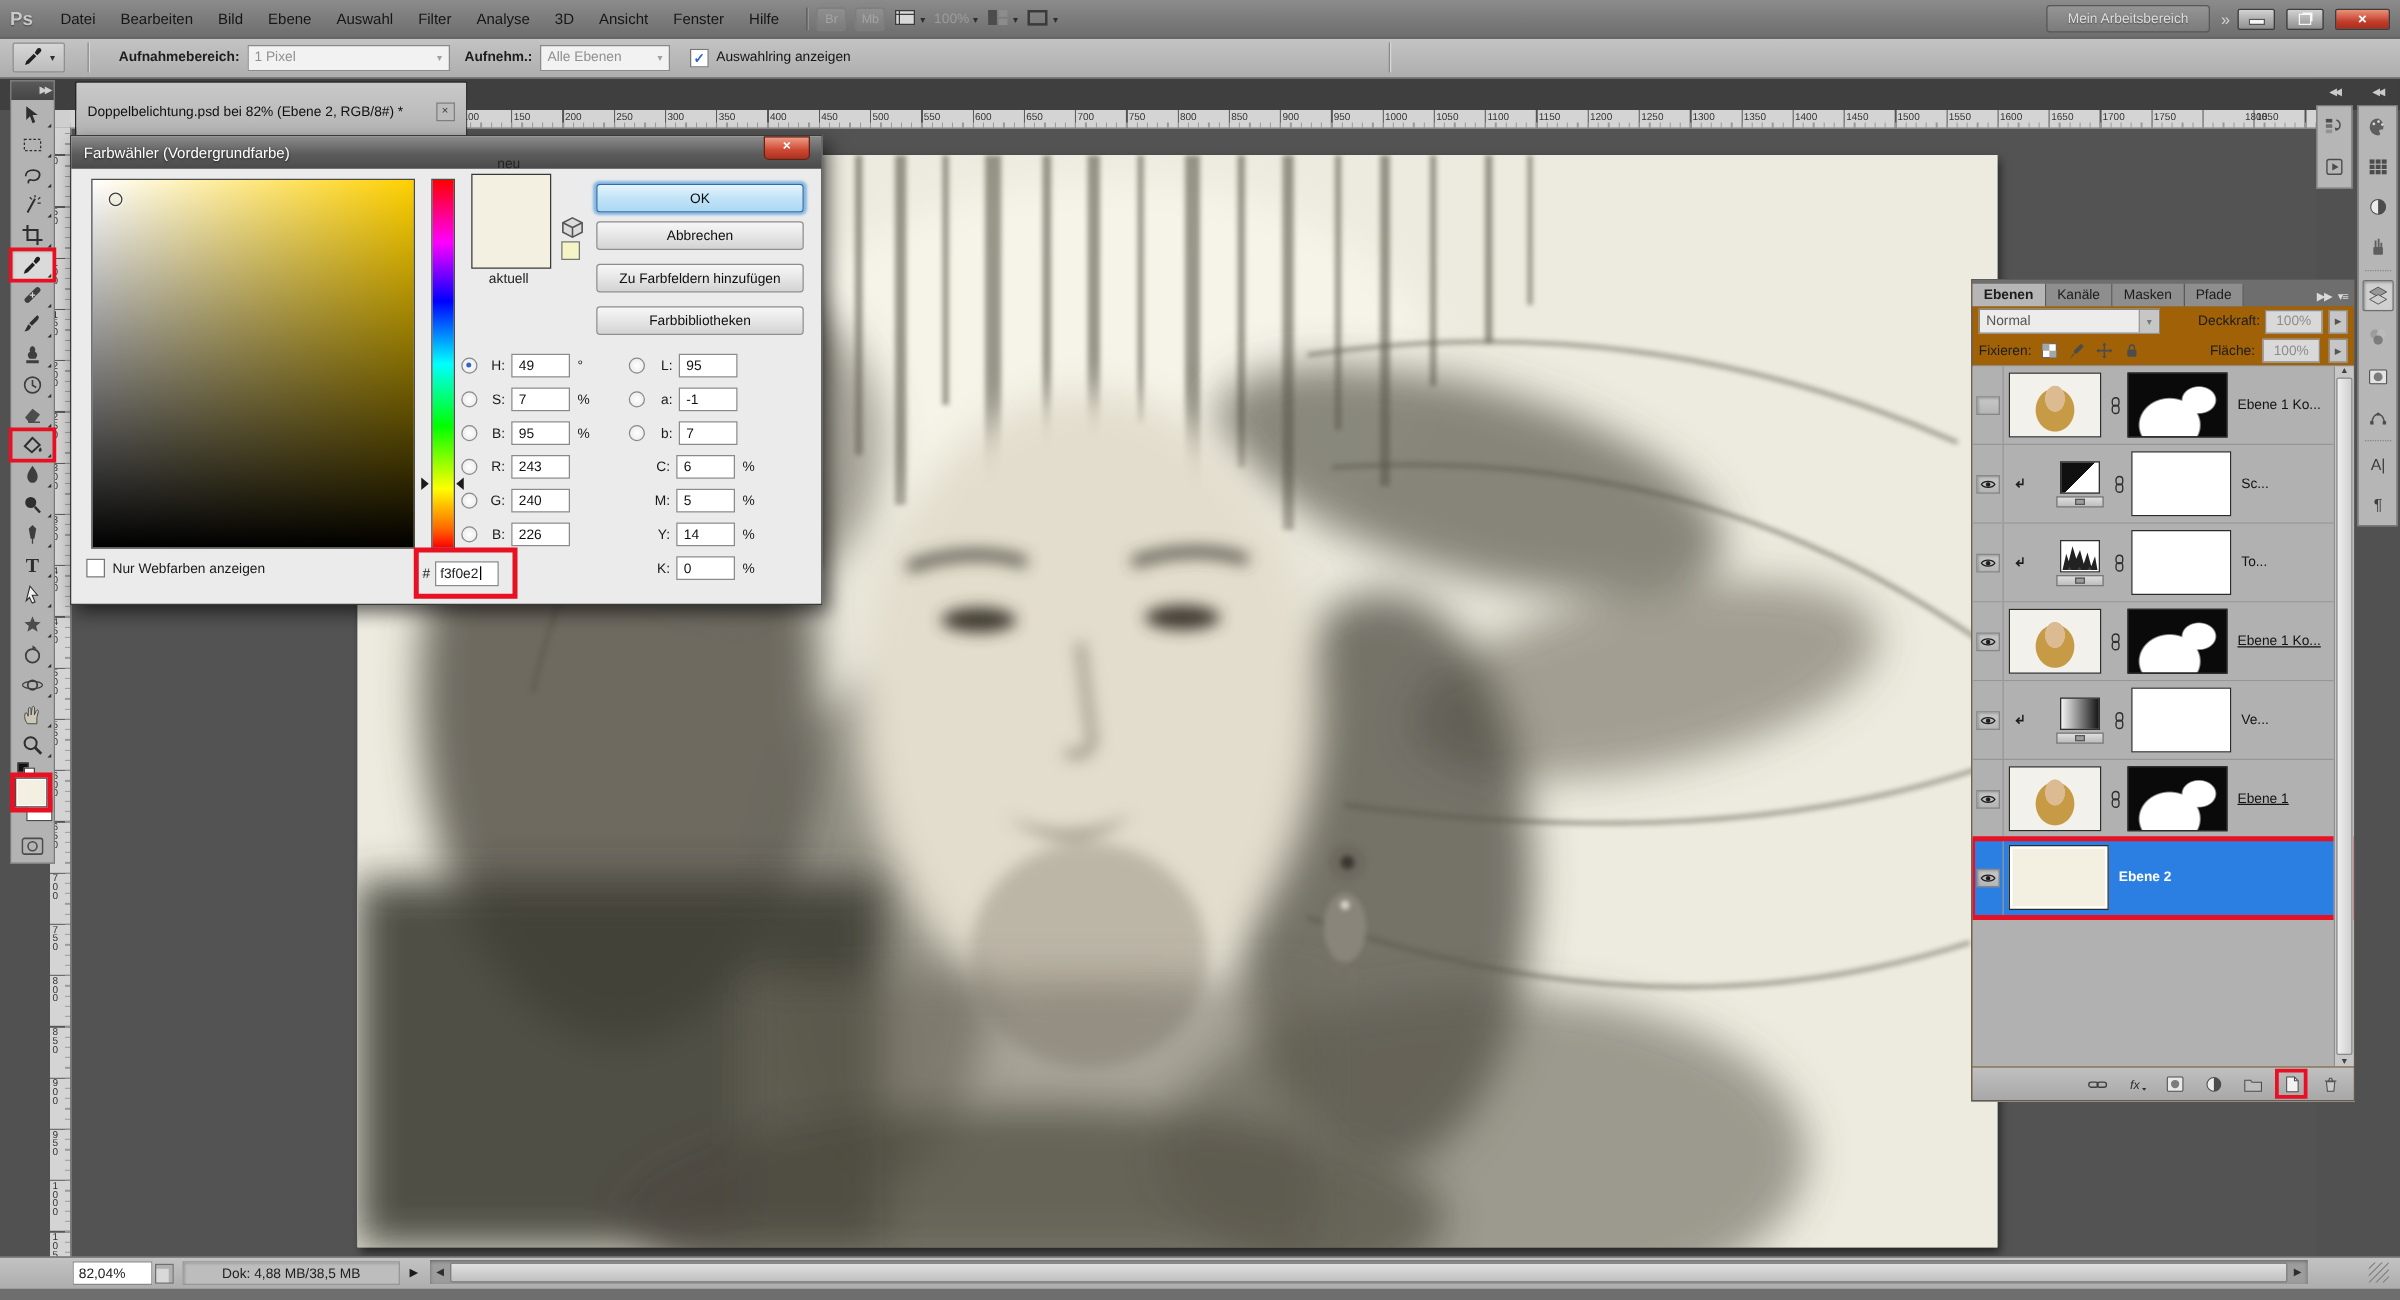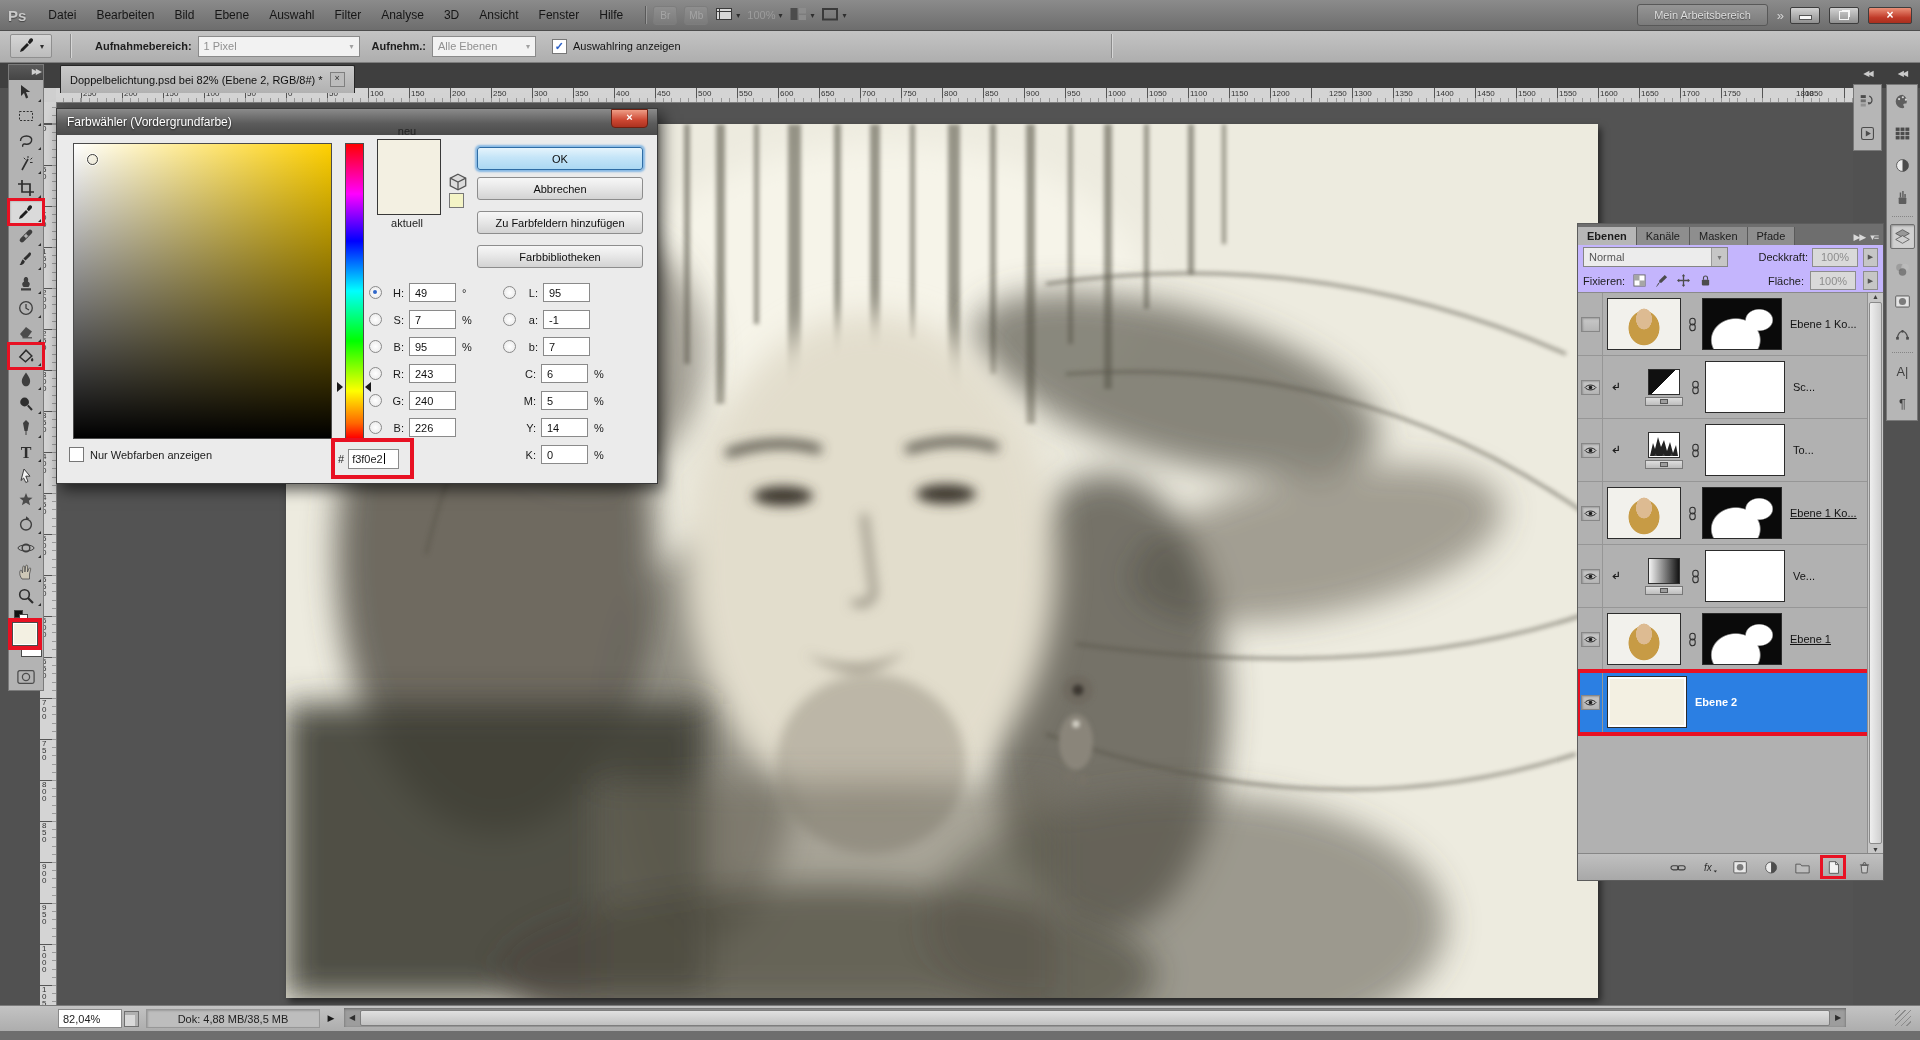--- a/index.html
+++ b/index.html
@@ -41,22 +41,22 @@
     color:#909090;padding:0 5px;}
   .ob-select .da{margin-left:auto;color:#a0a0a0;}
   .ob-sep{width:1px;height:24px;background:#8b8b8b;box-shadow:1px 0 0 #d6d6d6;margin:0 12px;}
   .ob-check{display:flex;align-items:center;gap:6px;margin-left:16px;color:#141414;}
   .checkbox{width:13px;height:13px;background:#fff;border:1px solid #777;display:flex;
     align-items:center;justify-content:center;font-size:11px;color:#2e63c9;font-weight:bold;}
   .checkbox.empty{color:transparent;}
   
   .tabbar{position:absolute;left:0;top:62px;width:1920px;height:26px;background:#3f3f3f;z-index:10;}
   .doc-tab{position:absolute;left:60px;top:3px;height:23px;background:linear-gradient(#c9c9c9,#b1b1b1);
-    border:1px solid #262626;border-bottom:none;display:flex;align-items:center;gap:7px;
-    padding:2px 9px;font-size:11px;color:#101010;border-radius:2px 2px 0 0;}
+    border:1px solid #262626;border-bottom:none;display:flex;align-items:center;gap:26px;
+    padding:12px 9px;font-size:11px;color:#101010;border-radius:2px 2px 0 0;}
   .tab-close{width:13px;height:13px;border:1px solid #7f7f7f;background:#bcbcbc;font-size:9px;
     line-height:11px;text-align:center;color:#333;}
   
   .corner{position:absolute;left:40px;top:88px;width:16px;height:14px;background:#cfcfcf;
     border-right:1px solid #7d7d7d;border-bottom:1px solid #7d7d7d;z-index:9;}
   .hruler{position:absolute;left:56px;top:88px;width:1797px;height:14px;overflow:hidden;
     font-size:8px;color:#333;z-index:9;background-color:#d4d4d4;
     background-image:repeating-linear-gradient(90deg,#999 0 1px,transparent 1px 8.2px),
                      repeating-linear-gradient(90deg,#555 0 1px,transparent 1px 41px);
     background-size:100% 4px,100% 100%;background-position:25px 100%,25px 0;
@@ -134,21 +134,21 @@
   .funit{margin-left:6px;color:#1a1a1a;}
   .fields-left{position:absolute;left:312px;top:170px;}
   .fields-right{position:absolute;left:446px;top:170px;}
   .hex-wrap{position:absolute;left:274px;top:329px;width:72px;height:33px;border:4px solid #e81123;
     display:flex;align-items:center;gap:4px;padding-left:3px;background:transparent;}
   .hexfld{width:46px;height:18px;background:#fff;border:1px solid #8a8a8a;display:flex;
     align-items:center;padding-left:3px;}
   .hexfld::after{content:"";width:1px;height:11px;background:#000;margin-left:1px;}
   .web-check{position:absolute;left:12px;top:338px;display:flex;align-items:center;gap:6px;color:#1a1a1a;}
   
-  .lpanel{position:absolute;left:1577px;top:223px;width:305px;background:#c4b5fd;
+  .lpanel{position:absolute;left:1577px;top:223px;width:305px;background:#a16207;
     border:1px solid #5c5c5c;z-index:20;}
   .lp-tabs{height:21px;background:#6e6e6e;display:flex;align-items:flex-end;}
   .lp-tab{padding:3px 9px 3px 9px;background:#8e8e8e;border-right:1px solid #5a5a5a;color:#1c1c1c;}
   .lp-tab.active{background:#b6b6b6;font-weight:bold;}
   .lp-tabspacer{flex:1;}
   .lp-head-ic{color:#d9d9d9;font-size:9px;padding:0 5px 3px 0;letter-spacing:-1px;}
   .lp-blend{height:24px;display:flex;align-items:center;padding:0 5px;gap:4px;}
   .lp-select{width:138px;height:18px;background:#ececec;border:1px solid #858585;display:flex;
     align-items:center;padding:0 0 0 5px;color:#555;}
   .lp-select .da{margin-left:auto;background:#c6c6c6;width:15px;height:100%;display:flex;
@@ -372,21 +372,21 @@
     <span class="hlab" style="left: 847px;">750</span>
     <span class="hlab" style="left: 888px;">800</span>
     <span class="hlab" style="left: 929px;">850</span>
     <span class="hlab" style="left: 970px;">900</span>
     <span class="hlab" style="left: 1011px;">950</span>
     <span class="hlab" style="left: 1052px;">1000</span>
     <span class="hlab" style="left: 1093px;">1050</span>
     <span class="hlab" style="left: 1134px;">1100</span>
     <span class="hlab" style="left: 1175px;">1150</span>
     <span class="hlab" style="left: 1216px;">1200</span>
-    <span class="hlab" style="left: 1257px; padding-left: 16px;">1250</span>
+    <span class="hlab" style="left: 1257px;">1250</span>
     <span class="hlab" style="left: 1298px;">1300</span>
     <span class="hlab" style="left: 1339px;">1350</span>
     <span class="hlab" style="left: 1380px;">1400</span>
     <span class="hlab" style="left: 1421px;">1450</span>
     <span class="hlab" style="left: 1462px;">1500</span>
     <span class="hlab" style="left: 1503px;">1550</span>
     <span class="hlab" style="left: 1544px;">1600</span>
     <span class="hlab" style="left: 1585px;">1650</span>
     <span class="hlab" style="left: 1626px;">1700</span>
     <span class="hlab" style="left: 1667px;">1750</span>

